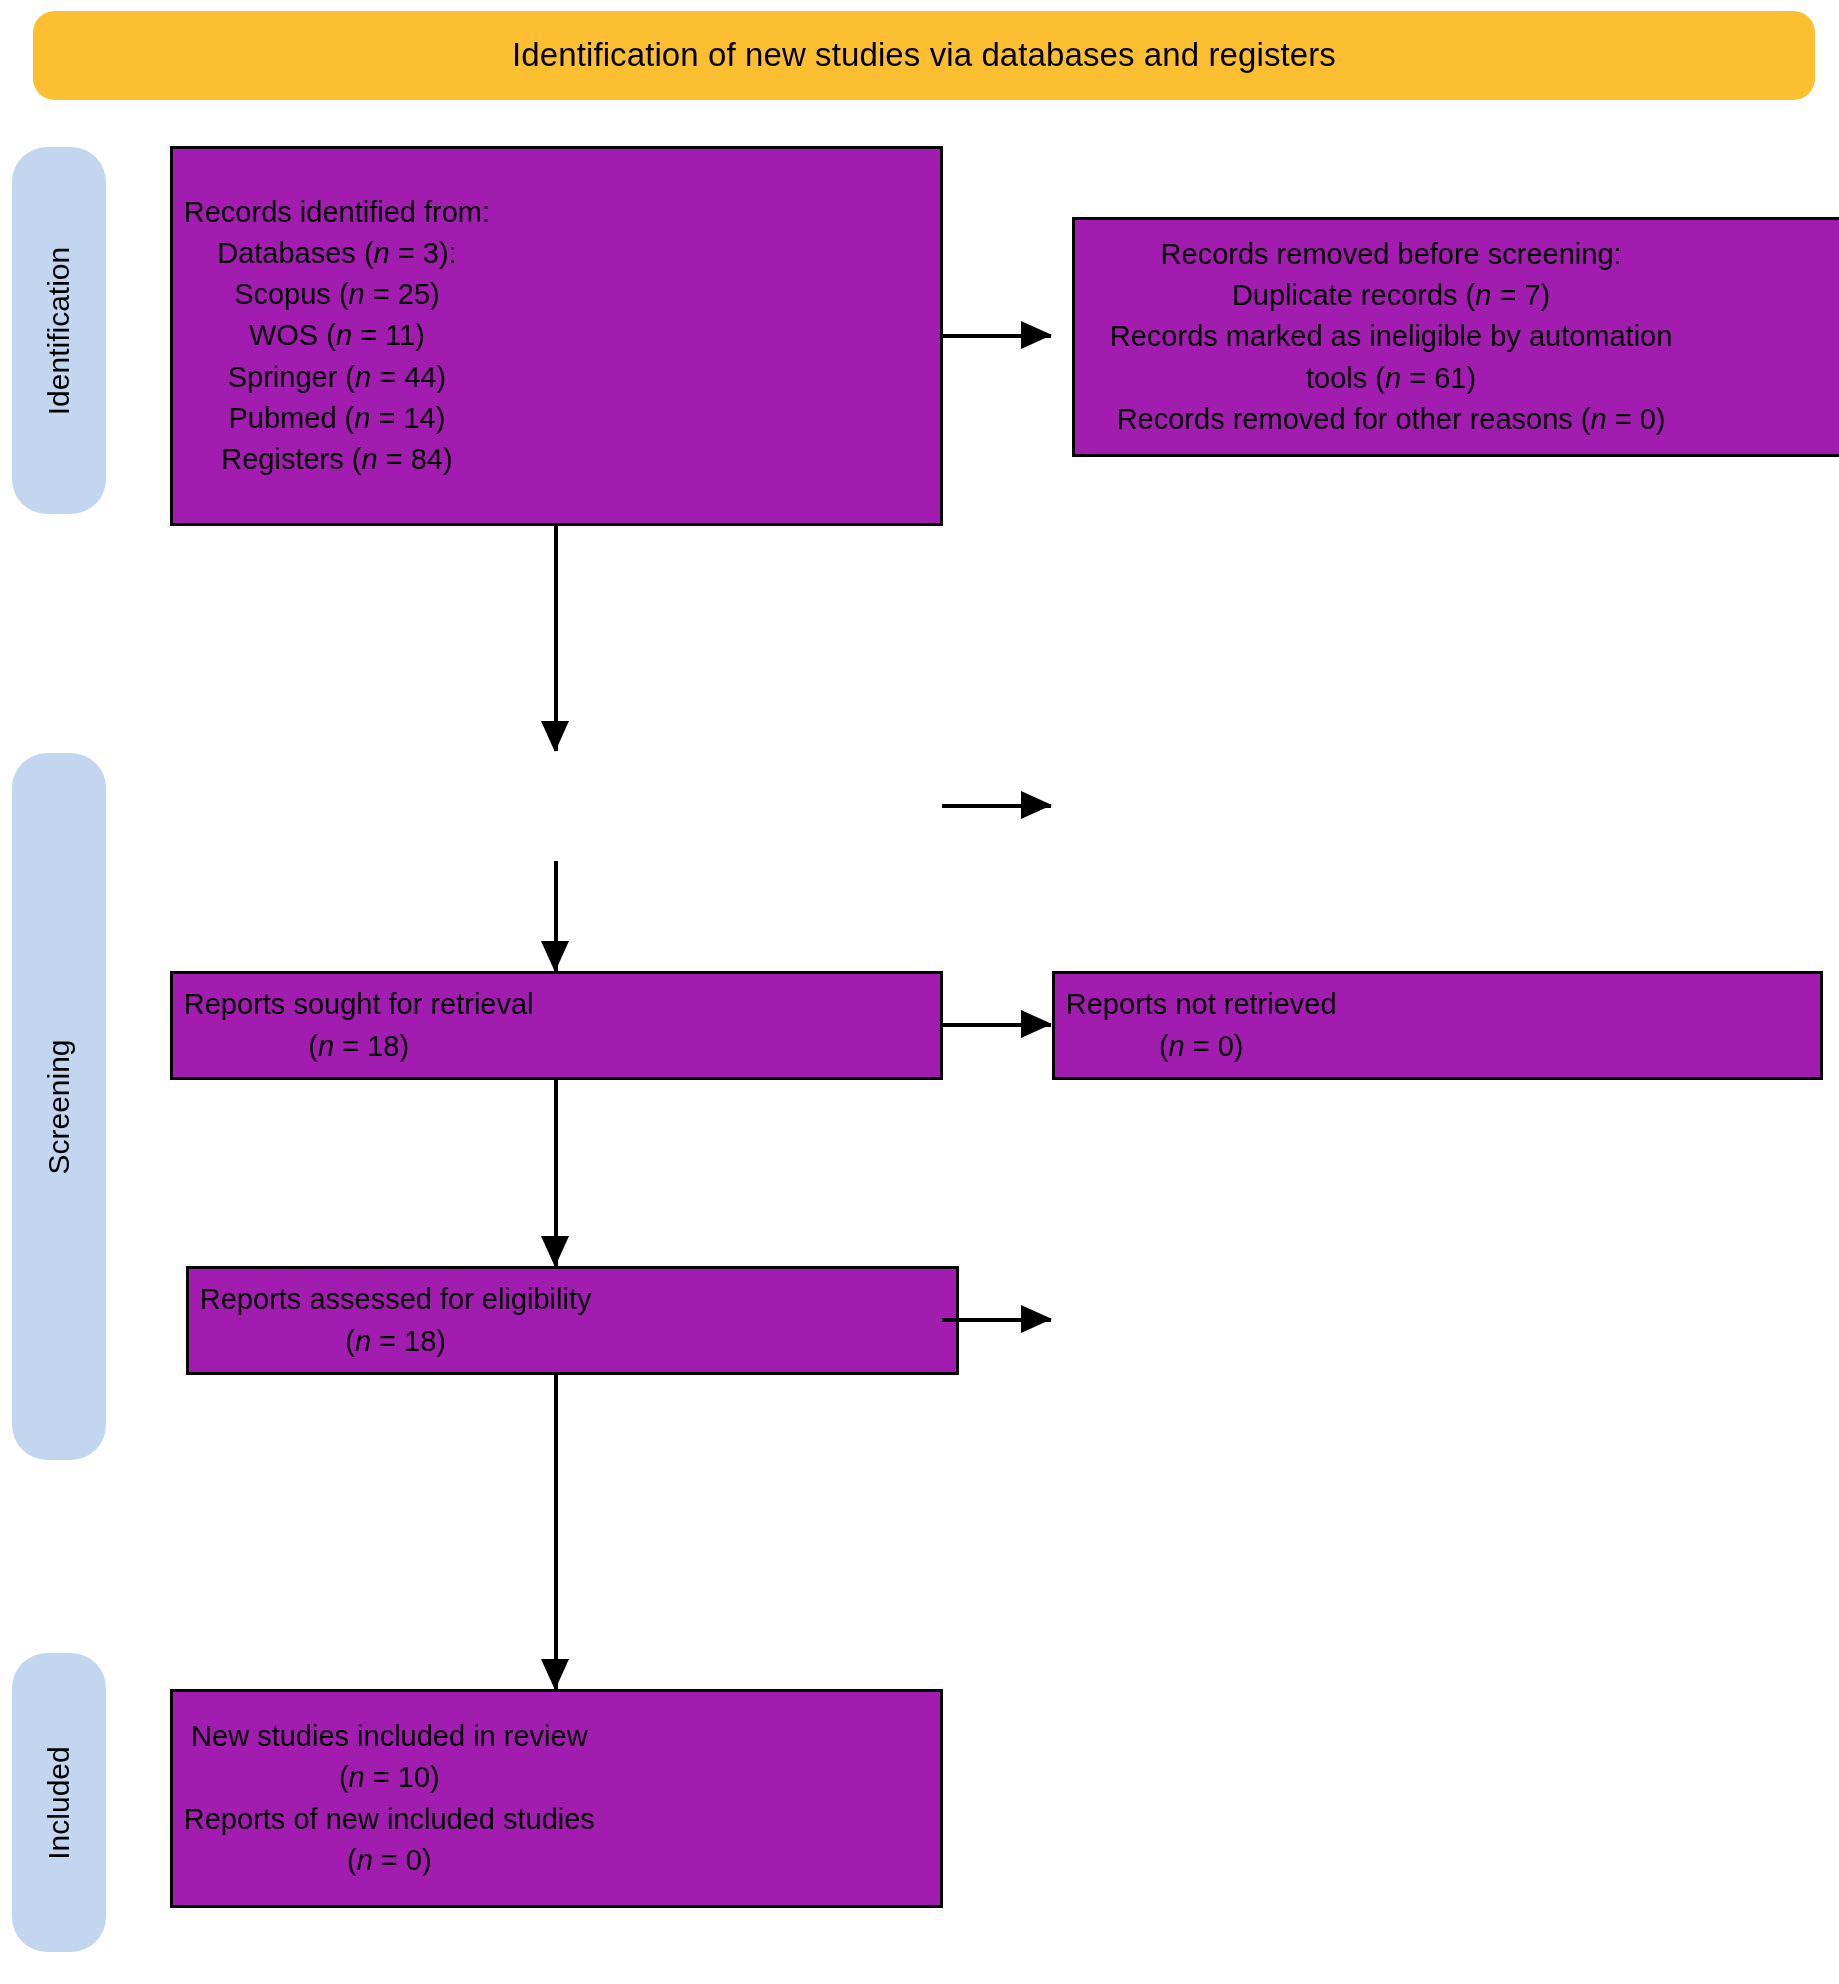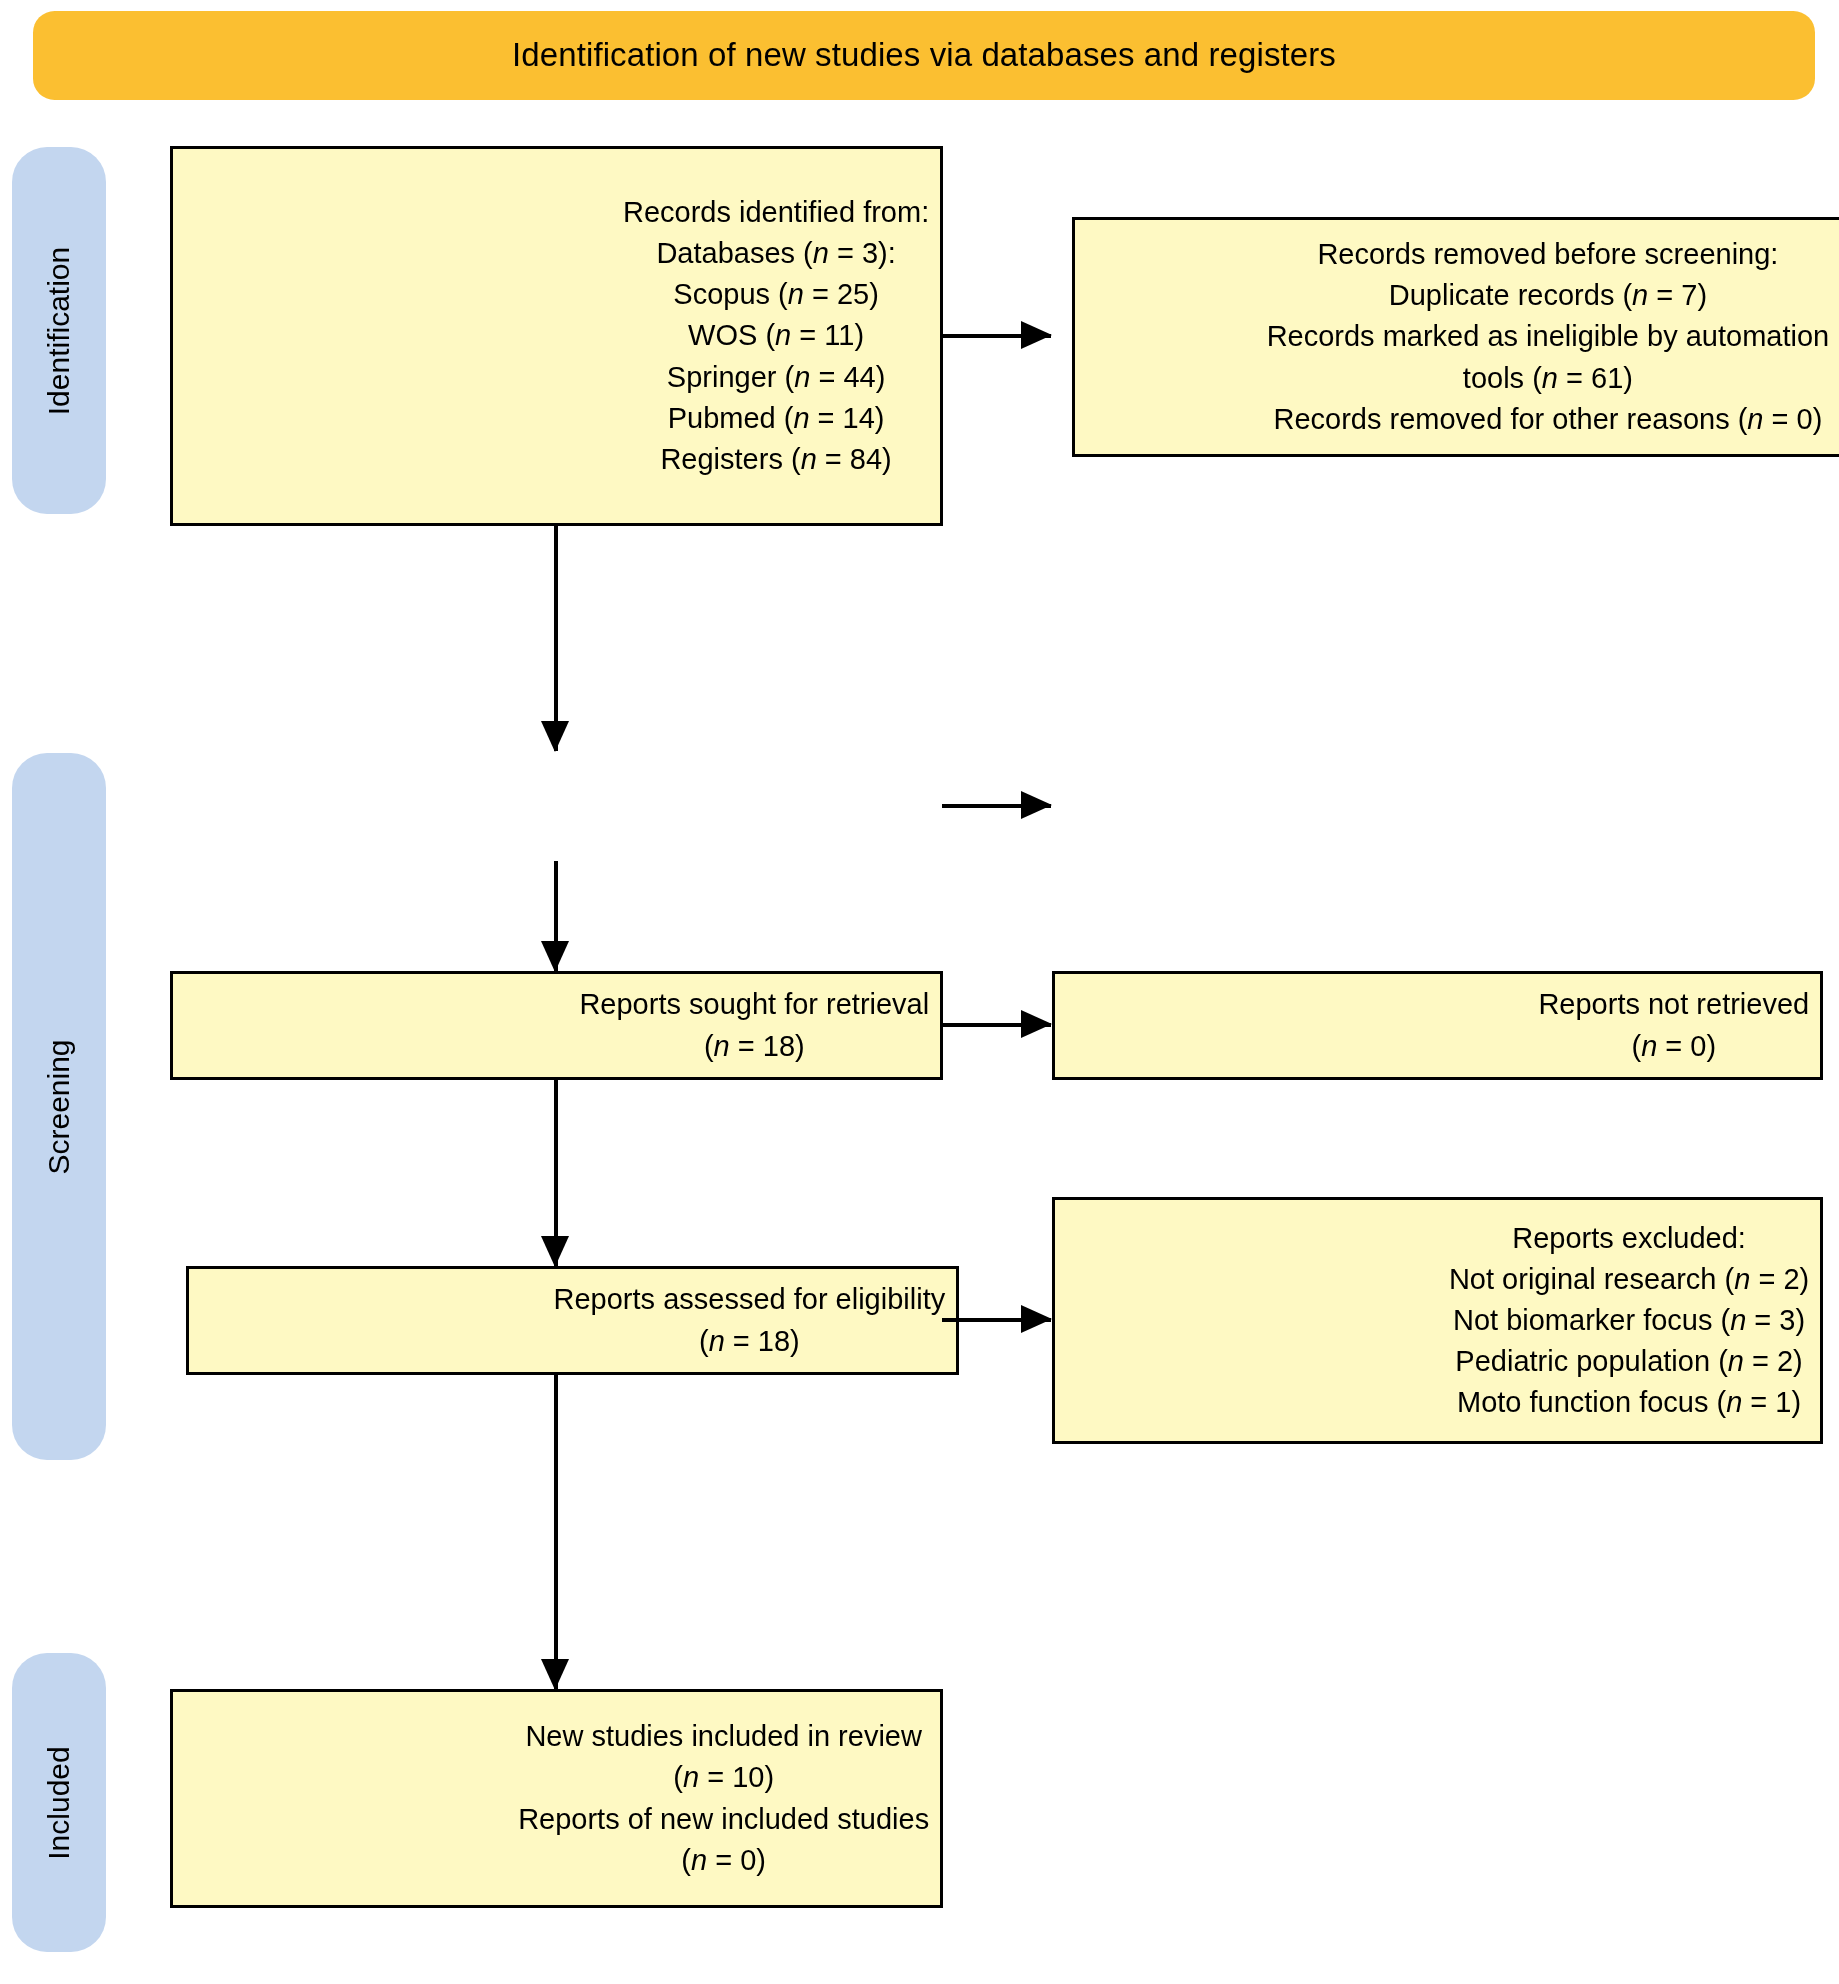--- a/index.html
+++ b/index.html
@@ -61,25 +61,25 @@
     color: #000;
   }
   #stage-identification { top: 147px;  height: 367px; }
   #stage-screening      { top: 753px; height: 707px; }
   #stage-included       { top: 1653px; height: 299px; }
 
   
   .box {
     position: absolute;
     box-sizing: border-box;
-    background: #fef9c3;
+    background: #a21caf;
     border: 3px solid #000000;
     display: flex;
     align-items: center;
-    justify-content: flex-end;
+    justify-content: flex-start;
     text-align: center;
   }
   .box-inner {
     font-size: 29px;
     line-height: 1.42;
     padding: 0 10.8px;
     white-space: pre-line;
   }
   .box-inner i { font-style: italic; }
 
@@ -174,23 +174,20 @@
   </div>
 
   <div class="box" id="box-not-retrieved">
     <div class="box-inner">Reports not retrieved<br>(<i>n</i> = 0)</div>
   </div>
 
   <div class="box" id="box-assessed">
     <div class="box-inner">Reports assessed for eligibility<br>(<i>n</i> = 18)</div>
   </div>
 
-  <div class="box" id="box-reports-excluded">
-    <div class="box-inner">Reports excluded:<br>Not original research (<i>n</i> = 2)<br>Not biomarker focus (<i>n</i> = 3)<br>Pediatric population (<i>n</i> = 2)<br>Moto function focus (<i>n</i> = 1)</div>
-  </div>
 
   <div class="box" id="box-included">
     <div class="box-inner">New studies included in review<br>(<i>n</i> = 10)<br>Reports of new included studies<br>(<i>n</i> = 0)</div>
   </div>
 
   <div class="conn" id="arrow-v1">
     <div class="v-line" style="height:100%"></div>
     <div class="v-head"></div>
   </div>
   <div class="conn" id="arrow-v2">

